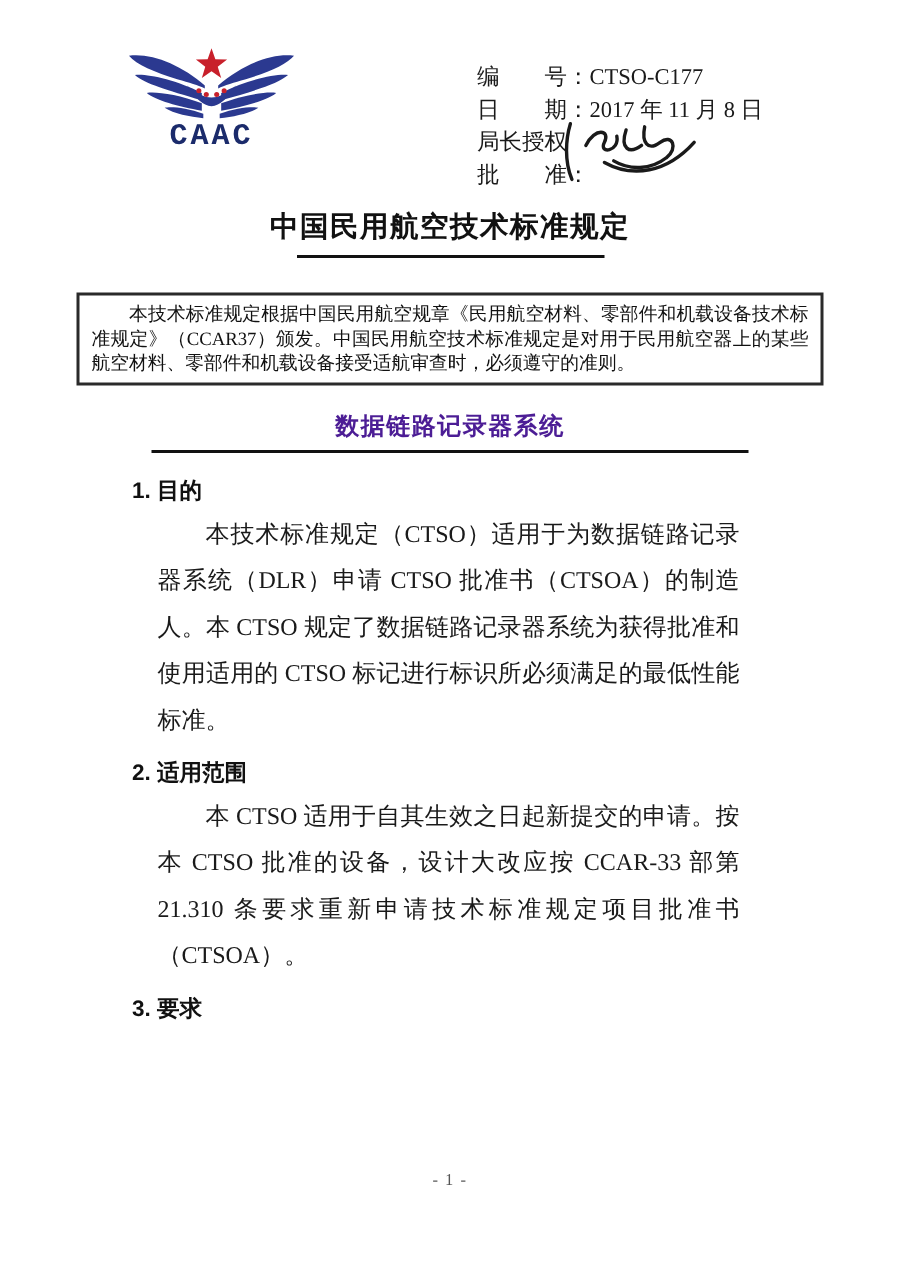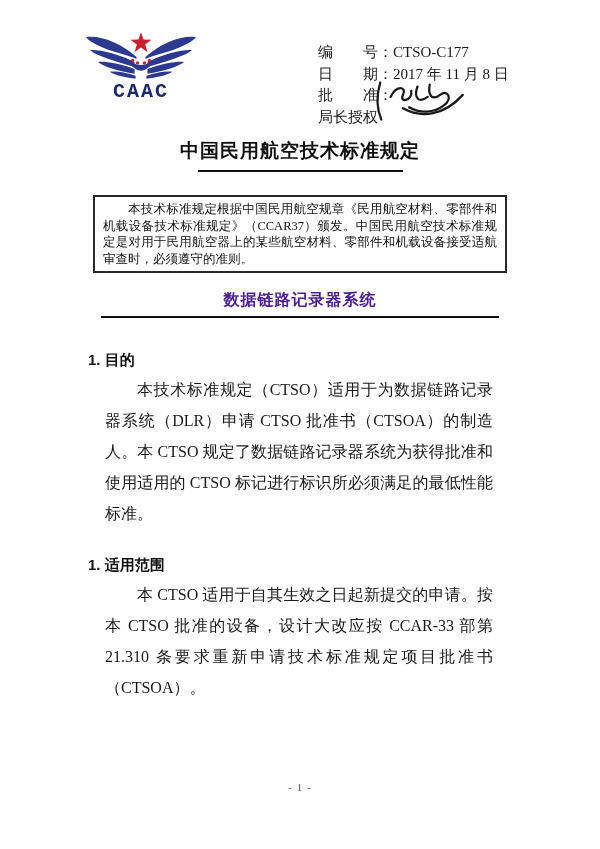--- a/index.html
+++ b/index.html
@@ -26,36 +26,36 @@
   }
   .signature { position:absolute; left:54px; top:34px; width:98px; height:46px; }
   
   .title {
     text-align:center; font-family:Liberation Serif, serif;
     font-weight:bold; font-size:19px; letter-spacing:1px; color:#111;
   }
   .title-rule { width:205px; height:2px; background:#111; margin:6px auto 0; }
   
   .notice-box {
-    width:414px; margin:23px auto 0; border:2px solid #2a2a2a;
+    width:498px; margin:23px auto 0; border:2px solid #2a2a2a;
     padding:4px 8px; font-size:12.5px; line-height:16.5px;
     text-align:justify; text-indent:2em; color:#111;
   }
   
   .subtitle {
     margin-top:17px; text-align:center;
     font-family:"Liberation Sans","DejaVu Sans",sans-serif;
     font-weight:bold; font-size:16px; letter-spacing:1px; color:#4c1d95;
   }
   .subtitle-rule { width:398px; height:2px; background:#111; margin:5px auto 0; }
   
   .content { padding:6px 90px 0 88px; }
   .section-heading {
     font-family:"Liberation Sans","DejaVu Sans",sans-serif;
-    font-weight:bold; font-size:15px; margin:27px 0 4px; color:#111;
+    font-weight:bold; font-size:15px; margin:10px 0 4px; color:#111;
   }
   .body-para {
     font-size:16px; line-height:31px; text-align:justify;
     text-indent:2em; margin:0 17px 2px;
   }
   
   .page-number {
     position:absolute; left:0; right:0; top:781px; text-align:center;
     font-size:11px; color:#555; letter-spacing:1px;
   }
@@ -99,24 +99,24 @@
     </div>
 
     <div class="approval">
       <div class="approval-row">
         <span class="field-label">编号</span><span>：</span><span>CTSO-C177</span>
       </div>
       <div class="approval-row">
         <span class="field-label">日期</span><span>：</span><span>2017 年 11 月 8 日</span>
       </div>
       <div class="approval-row">
-        <span class="field-label">批准</span><span>：</span>
+        <span class="field-label">局长授权</span>
       </div>
       <div class="approval-row">
-        <span class="field-label">局长授权</span>
+        <span class="field-label">批准</span><span>：</span>
       </div>
       <svg class="signature" viewBox="0 0 95 44" fill="none" stroke="#1a1a1a" stroke-width="2.2" stroke-linecap="round">
         <path d="M8,6 C5,16 4,30 9,42"></path>
         <path d="M18,20 C24,8 34,10 30,18 C26,26 40,24 38,14"></path>
         <path d="M44,10 C40,22 46,26 54,20"></path>
         <path d="M56,8 C54,18 58,24 66,18 C74,12 78,22 70,28 C60,36 46,36 36,30"></path>
         <path d="M30,31 C48,41 70,38 88,18"></path>
       </svg>
     </div>
   </div>
@@ -127,21 +127,22 @@
   <div class="notice-box">本技术标准规定根据中国民用航空规章《民用航空材料、零部件和机载设备技术标准规定》（CCAR37）颁发。中国民用航空技术标准规定是对用于民用航空器上的某些航空材料、零部件和机载设备接受适航审查时，必须遵守的准则。</div>
 
   <div class="subtitle">数据链路记录器系统</div>
   <div class="subtitle-rule"></div>
 
   <div class="content">
 
     <div class="section-heading">1. 目的</div>
     <p class="body-para">本技术标准规定（CTSO）适用于为数据链路记录器系统（DLR）申请 CTSO 批准书（CTSOA）的制造人。本 CTSO 规定了数据链路记录器系统为获得批准和使用适用的 CTSO 标记进行标识所必须满足的最低性能标准。</p>
 
-    <div class="section-heading">1. 适用范围</div>
+    <div class="section-heading">2. 适用范围</div>
     <p class="body-para">本 CTSO 适用于自其生效之日起新提交的申请。按本 CTSO 批准的设备，设计大改应按 CCAR-33 部第 21.310 条要求重新申请技术标准规定项目批准书（CTSOA）。</p>
 
+    <div class="section-heading">3. 要求</div>
 
   </div>
 
   <div class="page-number">- 1 -</div>
 
 </div>
 
 </body></html>

